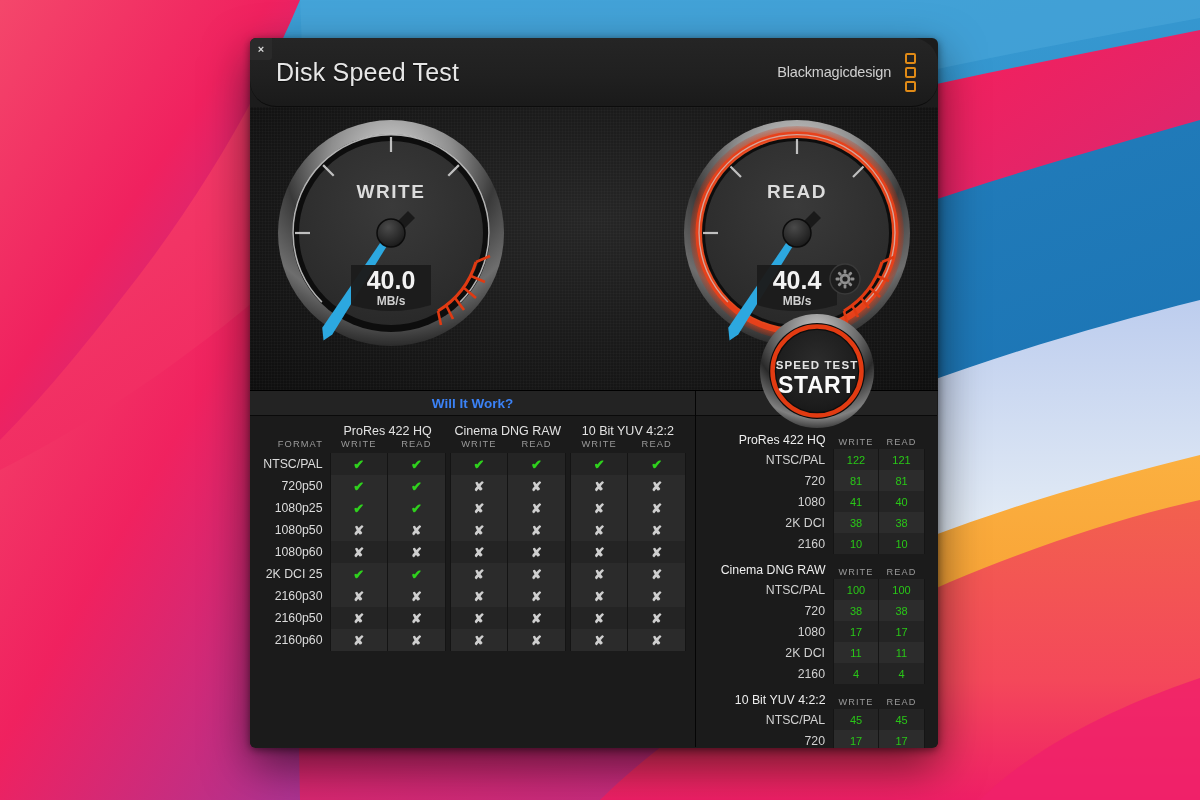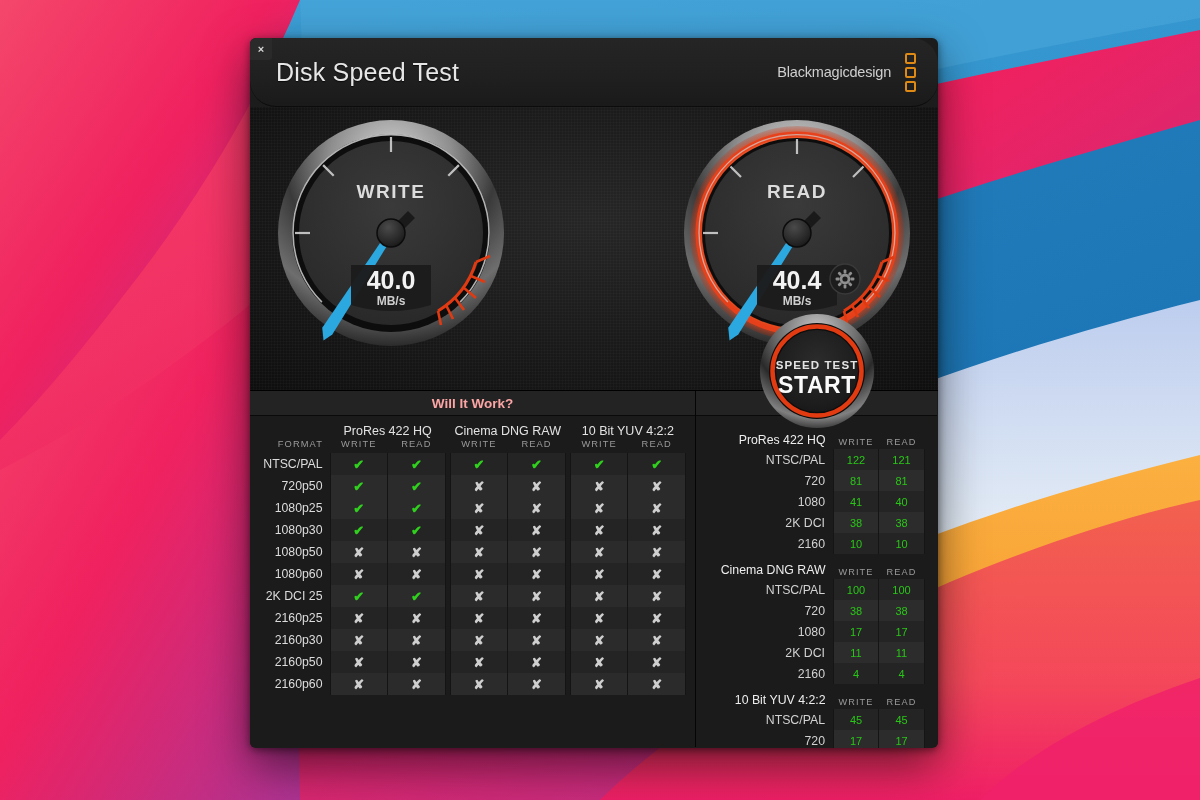--- a/index.html
+++ b/index.html
@@ -83,21 +83,21 @@
   .st-small { fill:#e4e4e4; font-size:11.5px; font-weight:700; letter-spacing:1.1px; font-family:"Liberation Sans",sans-serif; }
   .st-big   { fill:#fbfbfb; font-size:23px; font-weight:700; letter-spacing:.6px; font-family:"Liberation Sans",sans-serif; }
 
   
   #lower { display:flex; height:356px; background:#1b1b1b; }
   #left-pane  { width:446px; border-right:1px solid #050505; display:flex; flex-direction:column; }
   #right-pane { width:241px; display:flex; flex-direction:column; }
 
   .pane-title {
     height:25px; line-height:25px; text-align:center;
-    color:#fca5a5; font-size:13.5px; font-weight:700;
+    color:#3b82f6; font-size:13.5px; font-weight:700;
     background:#232323; border-bottom:1px solid #0a0a0a;
   }
 
   
   #wiw { padding:6px 9px 0 4px; }
   #wiw table { border-collapse:collapse; width:100%; table-layout:fixed; }
   #wiw col.c-fmt { width:76px; }
   #wiw col.c-d   { width:auto; }
 
   #wiw th.grp {
@@ -442,31 +442,20 @@
                 <td class="fmt">1080p25</td>
                 <td class="cell ok">✔</td>
                 <td class="cell ok">✔</td>
                 <td class="gap"></td>
                 <td class="cell no">✘</td>
                 <td class="cell no">✘</td>
                 <td class="gap"></td>
                 <td class="cell no">✘</td>
                 <td class="cell no">✘</td>
               </tr>
-              <tr>
-                <td class="fmt">1080p30</td>
-                <td class="cell ok">✔</td>
-                <td class="cell ok">✔</td>
-                <td class="gap"></td>
-                <td class="cell no">✘</td>
-                <td class="cell no">✘</td>
-                <td class="gap"></td>
-                <td class="cell no">✘</td>
-                <td class="cell no">✘</td>
-              </tr>
               <tr class="alt">
                 <td class="fmt">1080p50</td>
                 <td class="cell no">✘</td>
                 <td class="cell no">✘</td>
                 <td class="gap"></td>
                 <td class="cell no">✘</td>
                 <td class="cell no">✘</td>
                 <td class="gap"></td>
                 <td class="cell no">✘</td>
                 <td class="cell no">✘</td>
@@ -479,31 +468,20 @@
                 <td class="cell no">✘</td>
                 <td class="cell no">✘</td>
                 <td class="gap"></td>
                 <td class="cell no">✘</td>
                 <td class="cell no">✘</td>
               </tr>
               <tr class="alt">
                 <td class="fmt">2K DCI 25</td>
                 <td class="cell ok">✔</td>
                 <td class="cell ok">✔</td>
-                <td class="gap"></td>
-                <td class="cell no">✘</td>
-                <td class="cell no">✘</td>
-                <td class="gap"></td>
-                <td class="cell no">✘</td>
-                <td class="cell no">✘</td>
-              </tr>
-              <tr>
-                <td class="fmt">2160p25</td>
-                <td class="cell no">✘</td>
-                <td class="cell no">✘</td>
                 <td class="gap"></td>
                 <td class="cell no">✘</td>
                 <td class="cell no">✘</td>
                 <td class="gap"></td>
                 <td class="cell no">✘</td>
                 <td class="cell no">✘</td>
               </tr>
               <tr class="alt">
                 <td class="fmt">2160p30</td>
                 <td class="cell no">✘</td>

